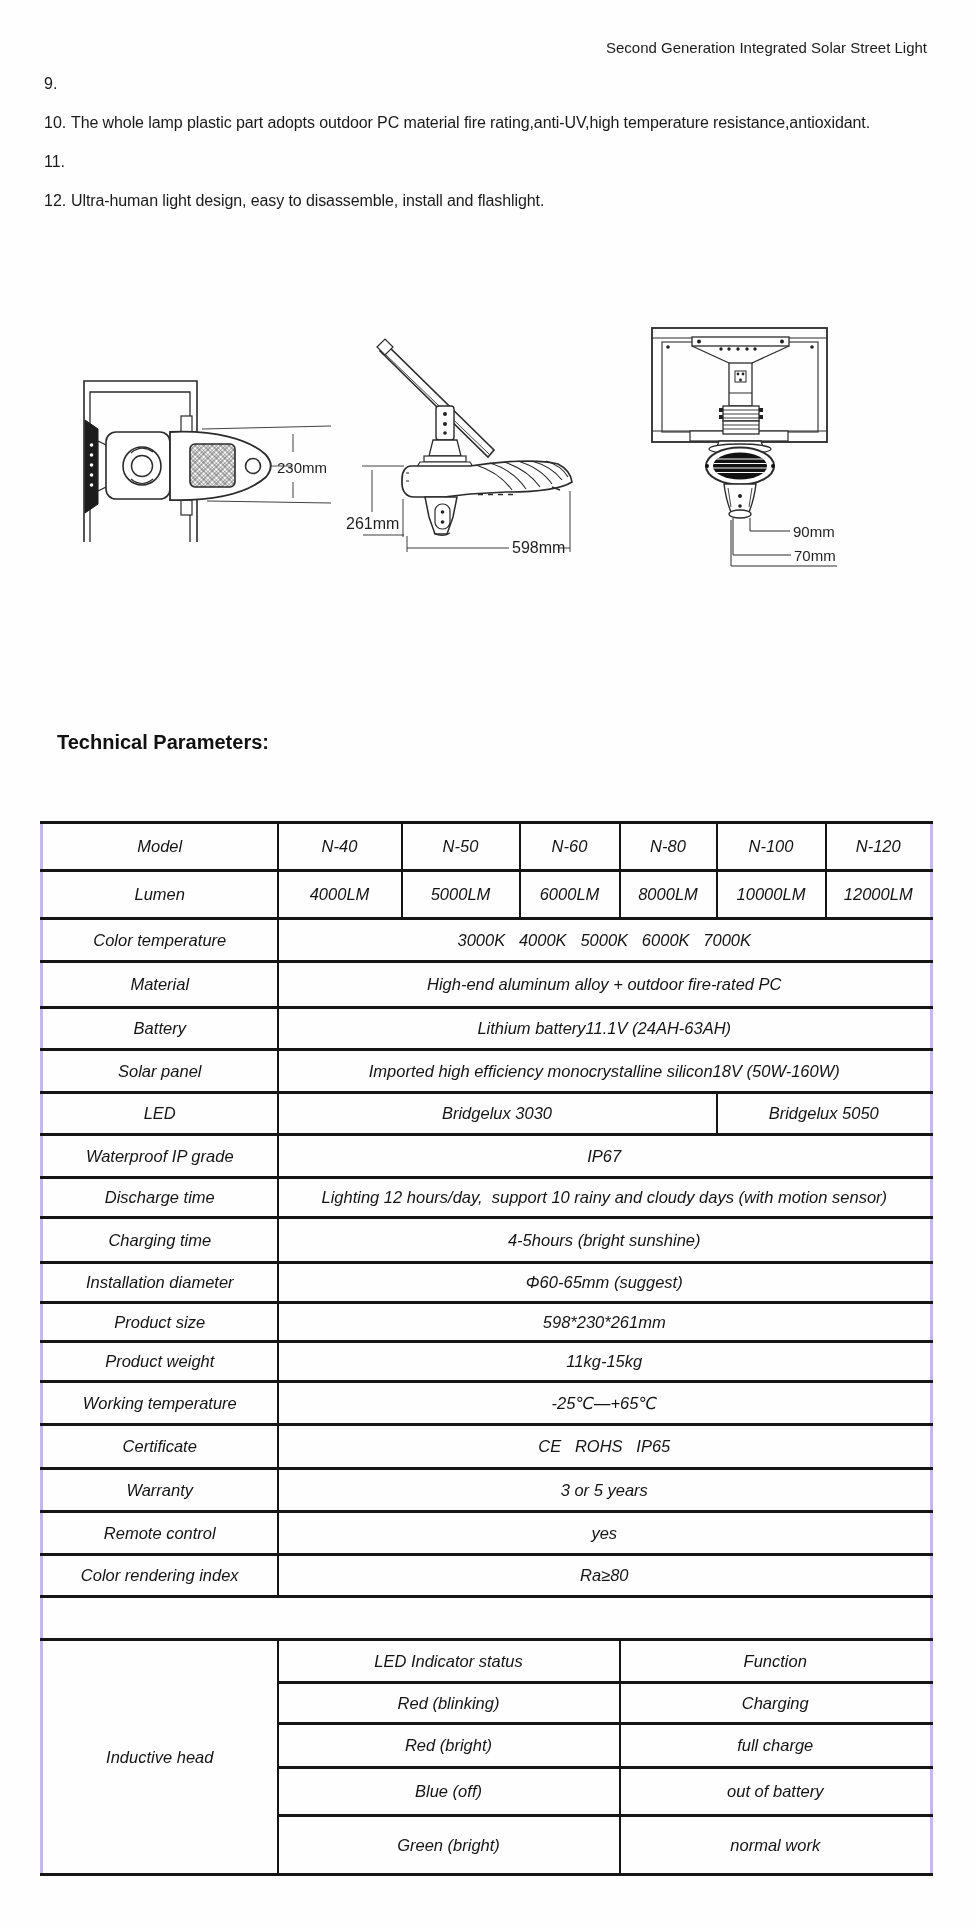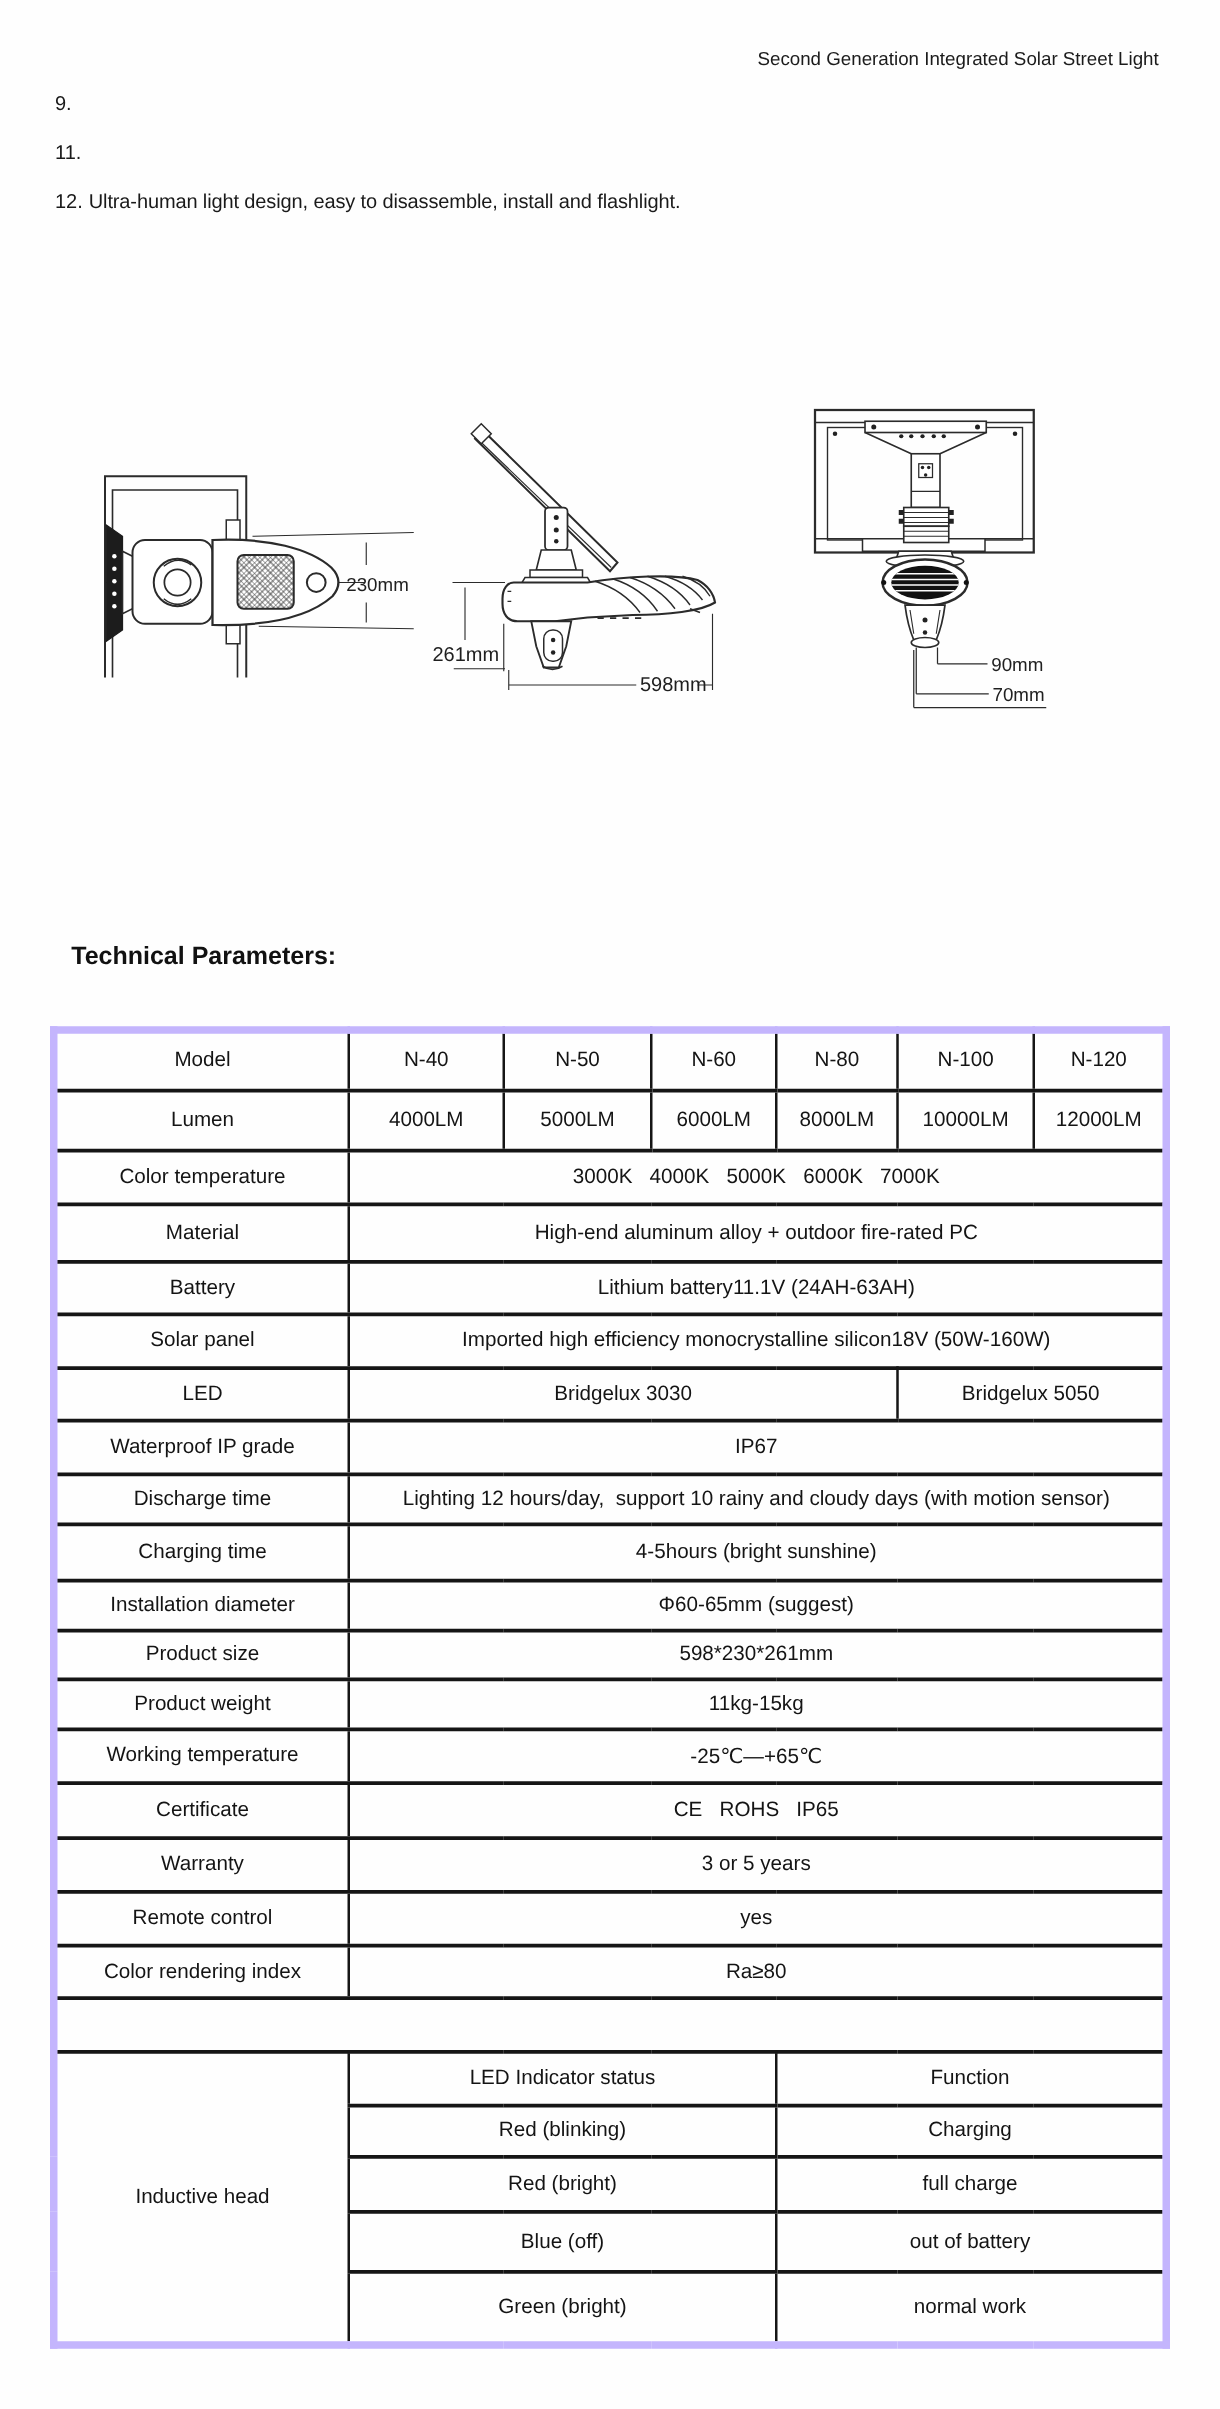--- a/index.html
+++ b/index.html
@@ -11,46 +11,51 @@
   .doc-header{
     position:absolute;top:39px;right:49px;font-size:15px;color:#1b1b1b;
     letter-spacing:0px;
   }
   .features{position:absolute;top:74px;left:44px;right:10px;}
   .feature{display:flex;line-height:20px;margin-bottom:19px;font-size:16px;color:#1a1a1a;}
   .feature .num{min-width:27px;flex:0 0 auto;}
   .feature .txt{white-space:nowrap;letter-spacing:-0.1px;}
   .drawings{position:absolute;left:0;top:250px;}
   .section-title{
-    position:absolute;left:57px;top:754px;font-size:20px;font-weight:bold;color:#111;
+    position:absolute;left:57px;top:731px;font-size:20px;font-weight:bold;color:#111;
   }
   table.spec{
     position:absolute;left:40px;top:821px;width:890px;
     border-collapse:collapse;table-layout:fixed;
-    border:6px solid #c4b5fd;
+    border:3px solid #c4b5fd;
+    font-style:italic;
   }
   table.spec td{
     border:2px solid #151515;border-top-width:3px;border-bottom-width:3px;
     text-align:center;vertical-align:middle;padding:0 2px;
     font-size:16.5px;color:#141414;white-space:pre-wrap;overflow:hidden;
   }
   td.lbl{font-size:16.5px;}
   .dim-label{fill:#1f1f1f;font-size:15px;font-family:"Liberation Sans","DejaVu Sans",sans-serif;}
   .dim-label.big{font-size:16px;}
   svg .ln{stroke:#2b2b2b;fill:none;}
   svg .fw{fill:#ffffff;stroke:#2b2b2b;}
 </style>
 </head>
 <body>
 
 <div class="doc-header">Second Generation Integrated Solar Street Light</div>
 
 <div class="features">
   <div class="feature">
     <span class="num">9.</span>
+  </div>
+  <div class="feature">
+    <span class="num">10.</span>
+    <span class="txt">The whole lamp plastic part adopts outdoor PC material fire rating,anti-UV,high temperature resistance,antioxidant.</span>
   </div>
   <div class="feature">
     <span class="num">11.</span>
   </div>
   <div class="feature">
     <span class="num">12.</span>
     <span class="txt">Ultra-human light design, easy to disassemble, install and flashlight.</span>
   </div>
 </div>
 

